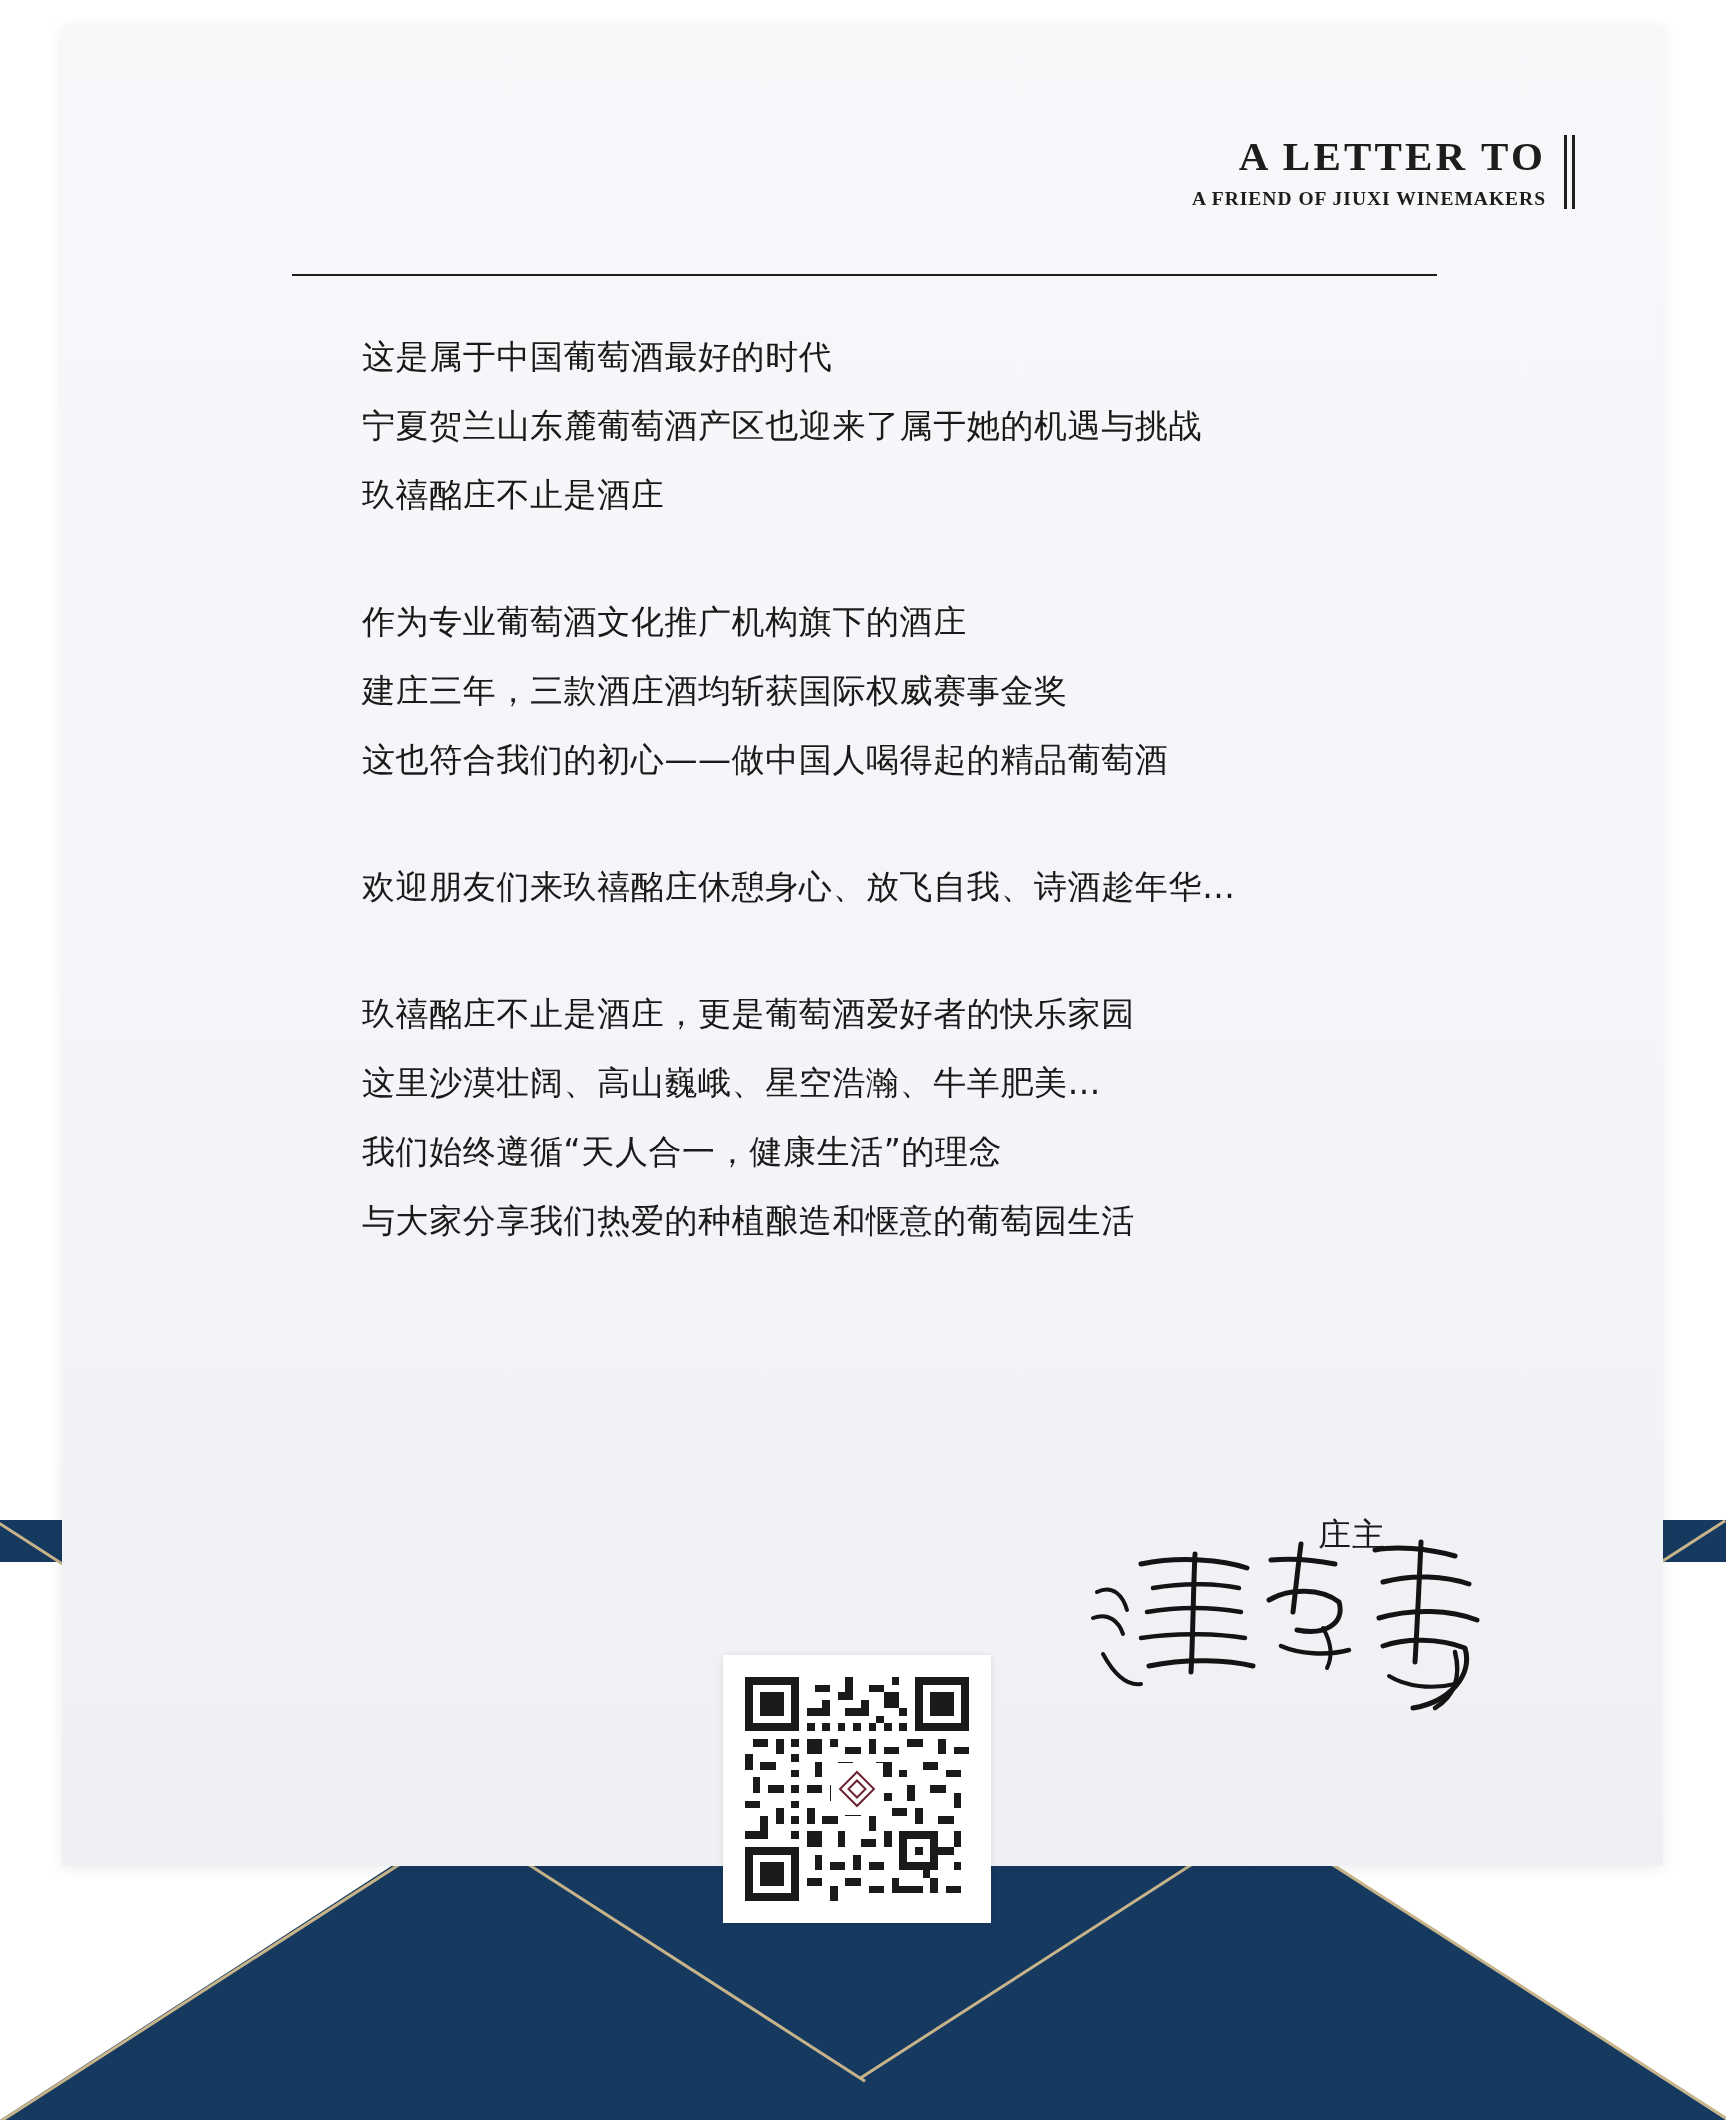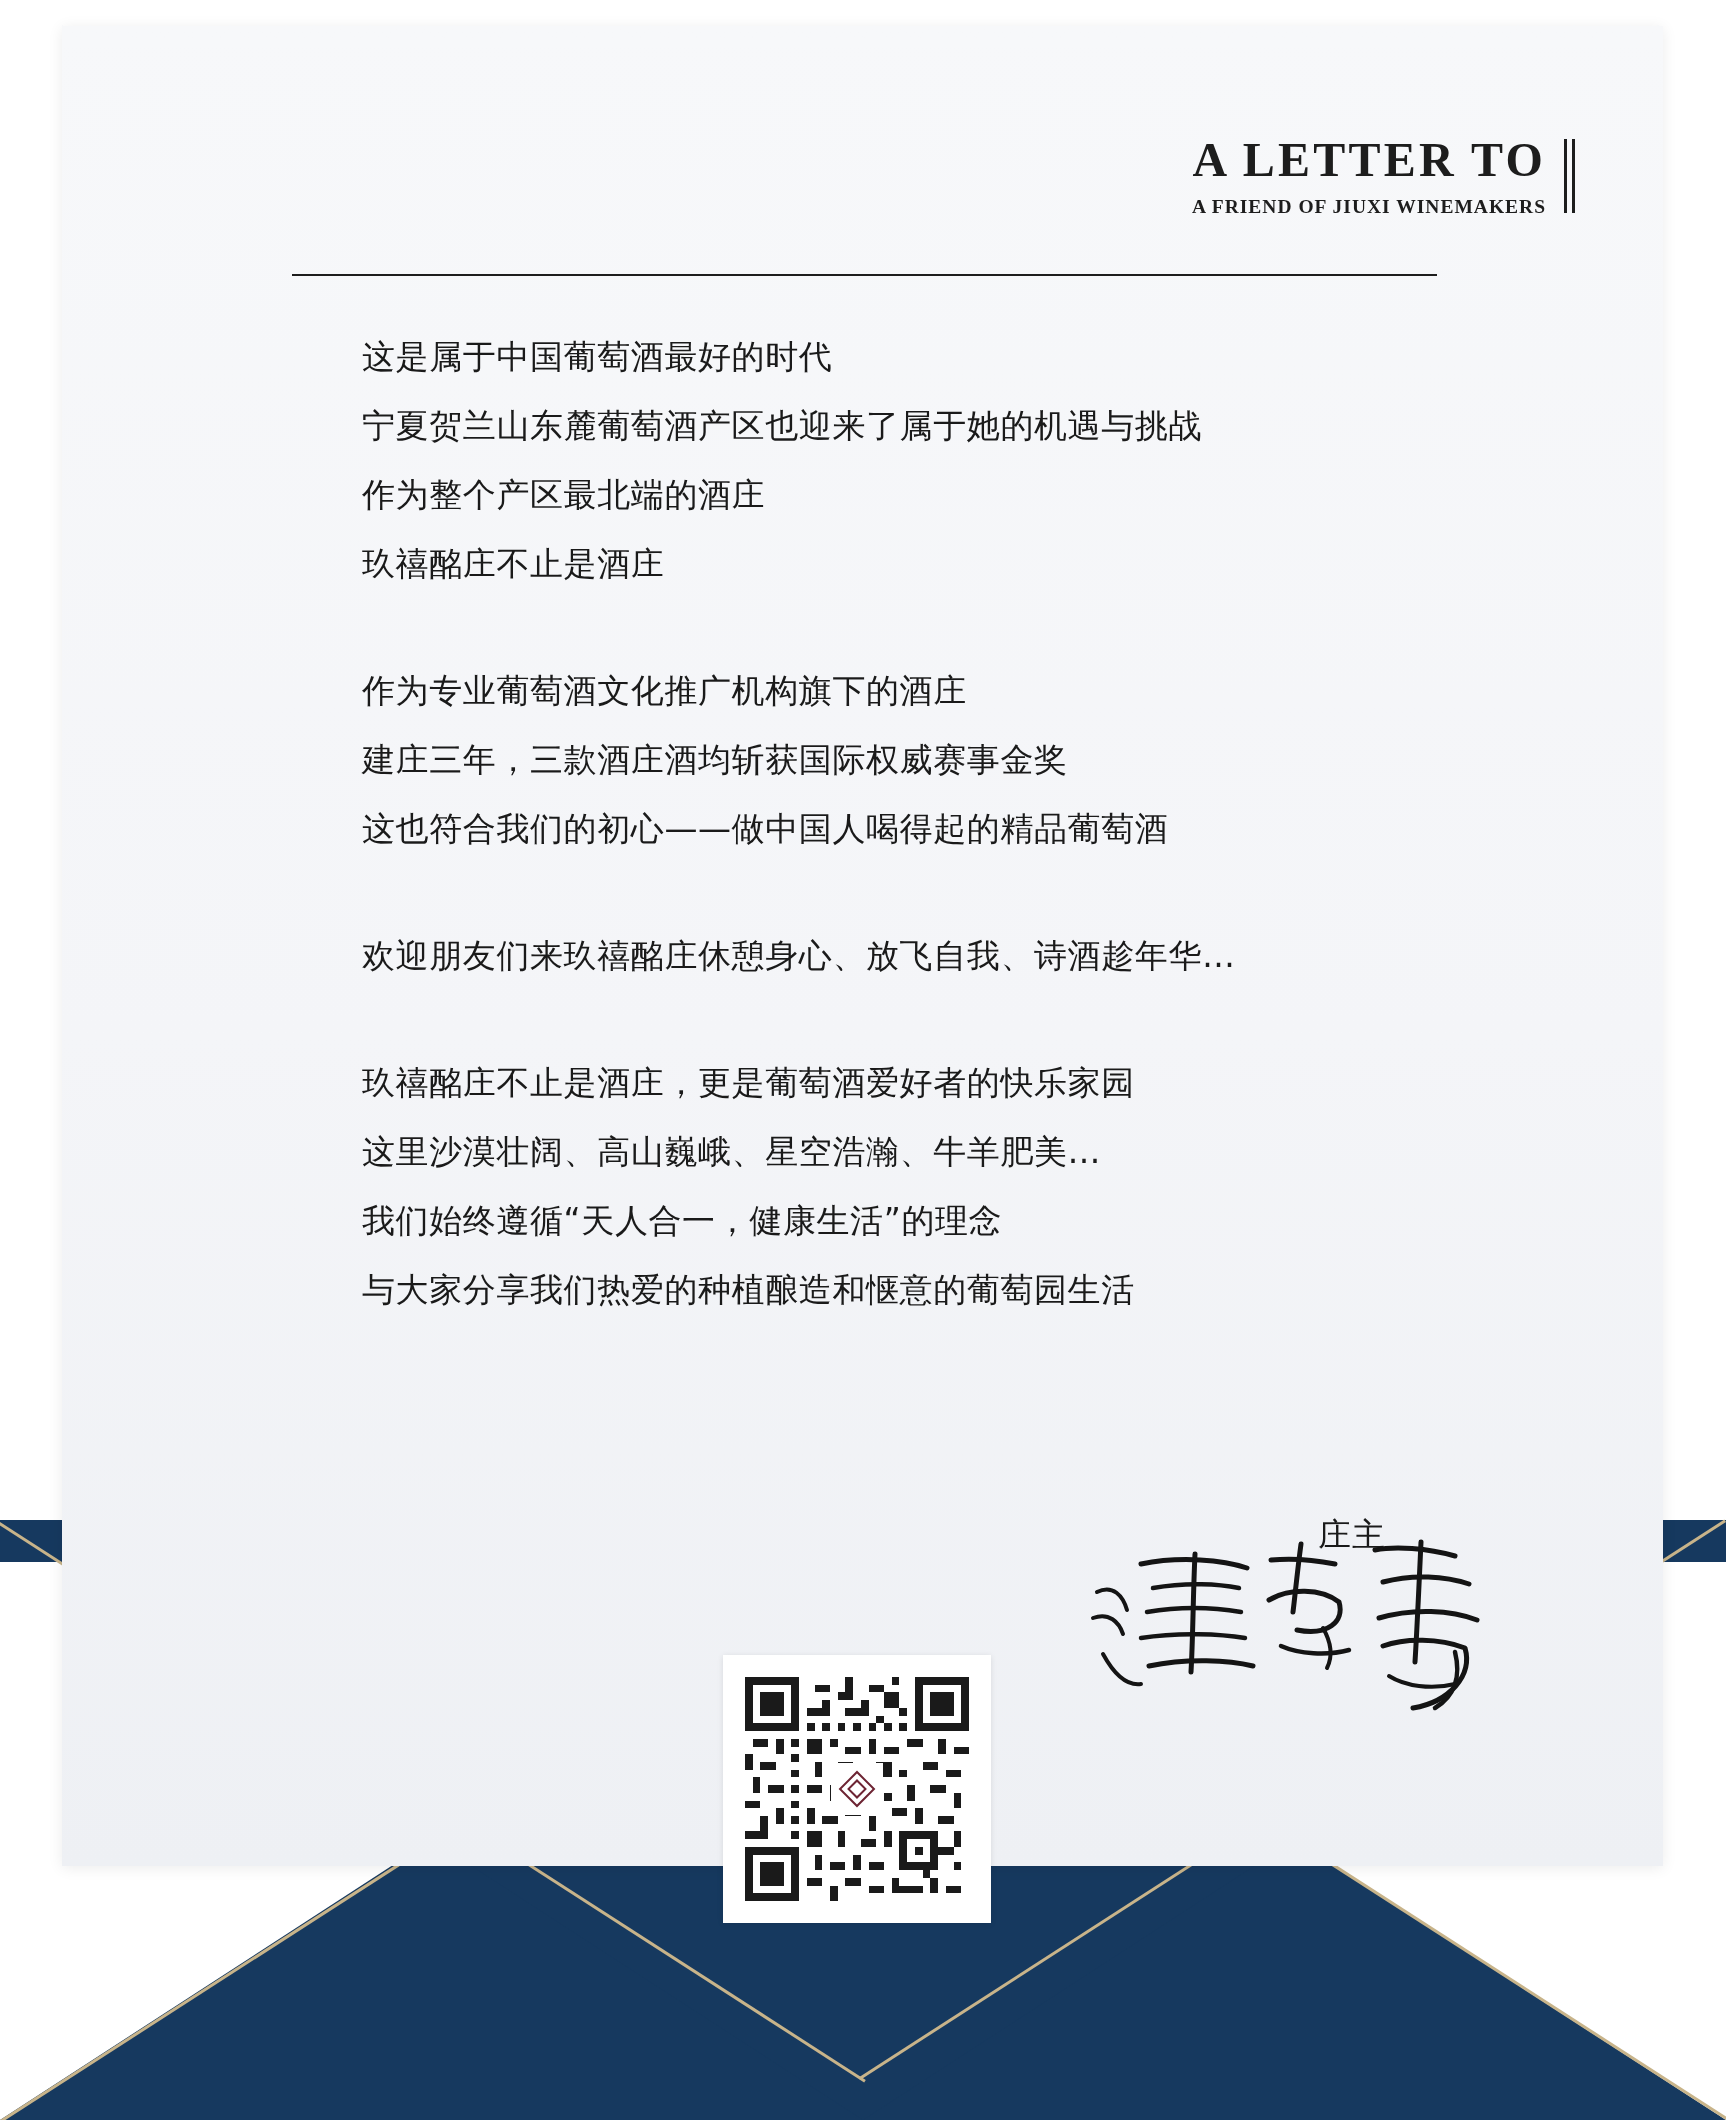--- a/index.html
+++ b/index.html
@@ -115,21 +115,21 @@
   }
   .head-row {
     display: flex;
     align-items: center;
     justify-content: flex-end;
   }
   .head-texts { text-align: right; }
   .head-title {
     font-family: "Liberation Serif", "DejaVu Serif", serif;
     font-weight: bold;
-    font-size: 48px;
+    font-size: 41px;
     letter-spacing: 3.2px;
     color: #1d1d1d;
     line-height: 1.08;
   }
   .head-sub {
     font-family: "Liberation Serif", "DejaVu Serif", serif;
     font-weight: bold;
     font-size: 19.5px;
     letter-spacing: 1.0px;
     color: #1d1d1d;
@@ -257,21 +257,20 @@
         </span>
       </div>
     </div>
     <div class="head-rule"></div>
 
     <div class="body-wrap">
 
       <div class="para">
         <div class="line">这是属于中国葡萄酒最好的时代</div>
         <div class="line">宁夏贺兰山东麓葡萄酒产区也迎来了属于她的机遇与挑战</div>
-        <div class="line">作为整个产区最北端的酒庄</div>
         <div class="line">玖禧酩庄不止是酒庄</div>
       </div>
 
       <div class="para">
         <div class="line">作为专业葡萄酒文化推广机构旗下的酒庄</div>
         <div class="line">建庄三年，三款酒庄酒均斩获国际权威赛事金奖</div>
         <div class="line">这也符合我们的初心——做中国人喝得起的精品葡萄酒</div>
       </div>
 
       <div class="para">

